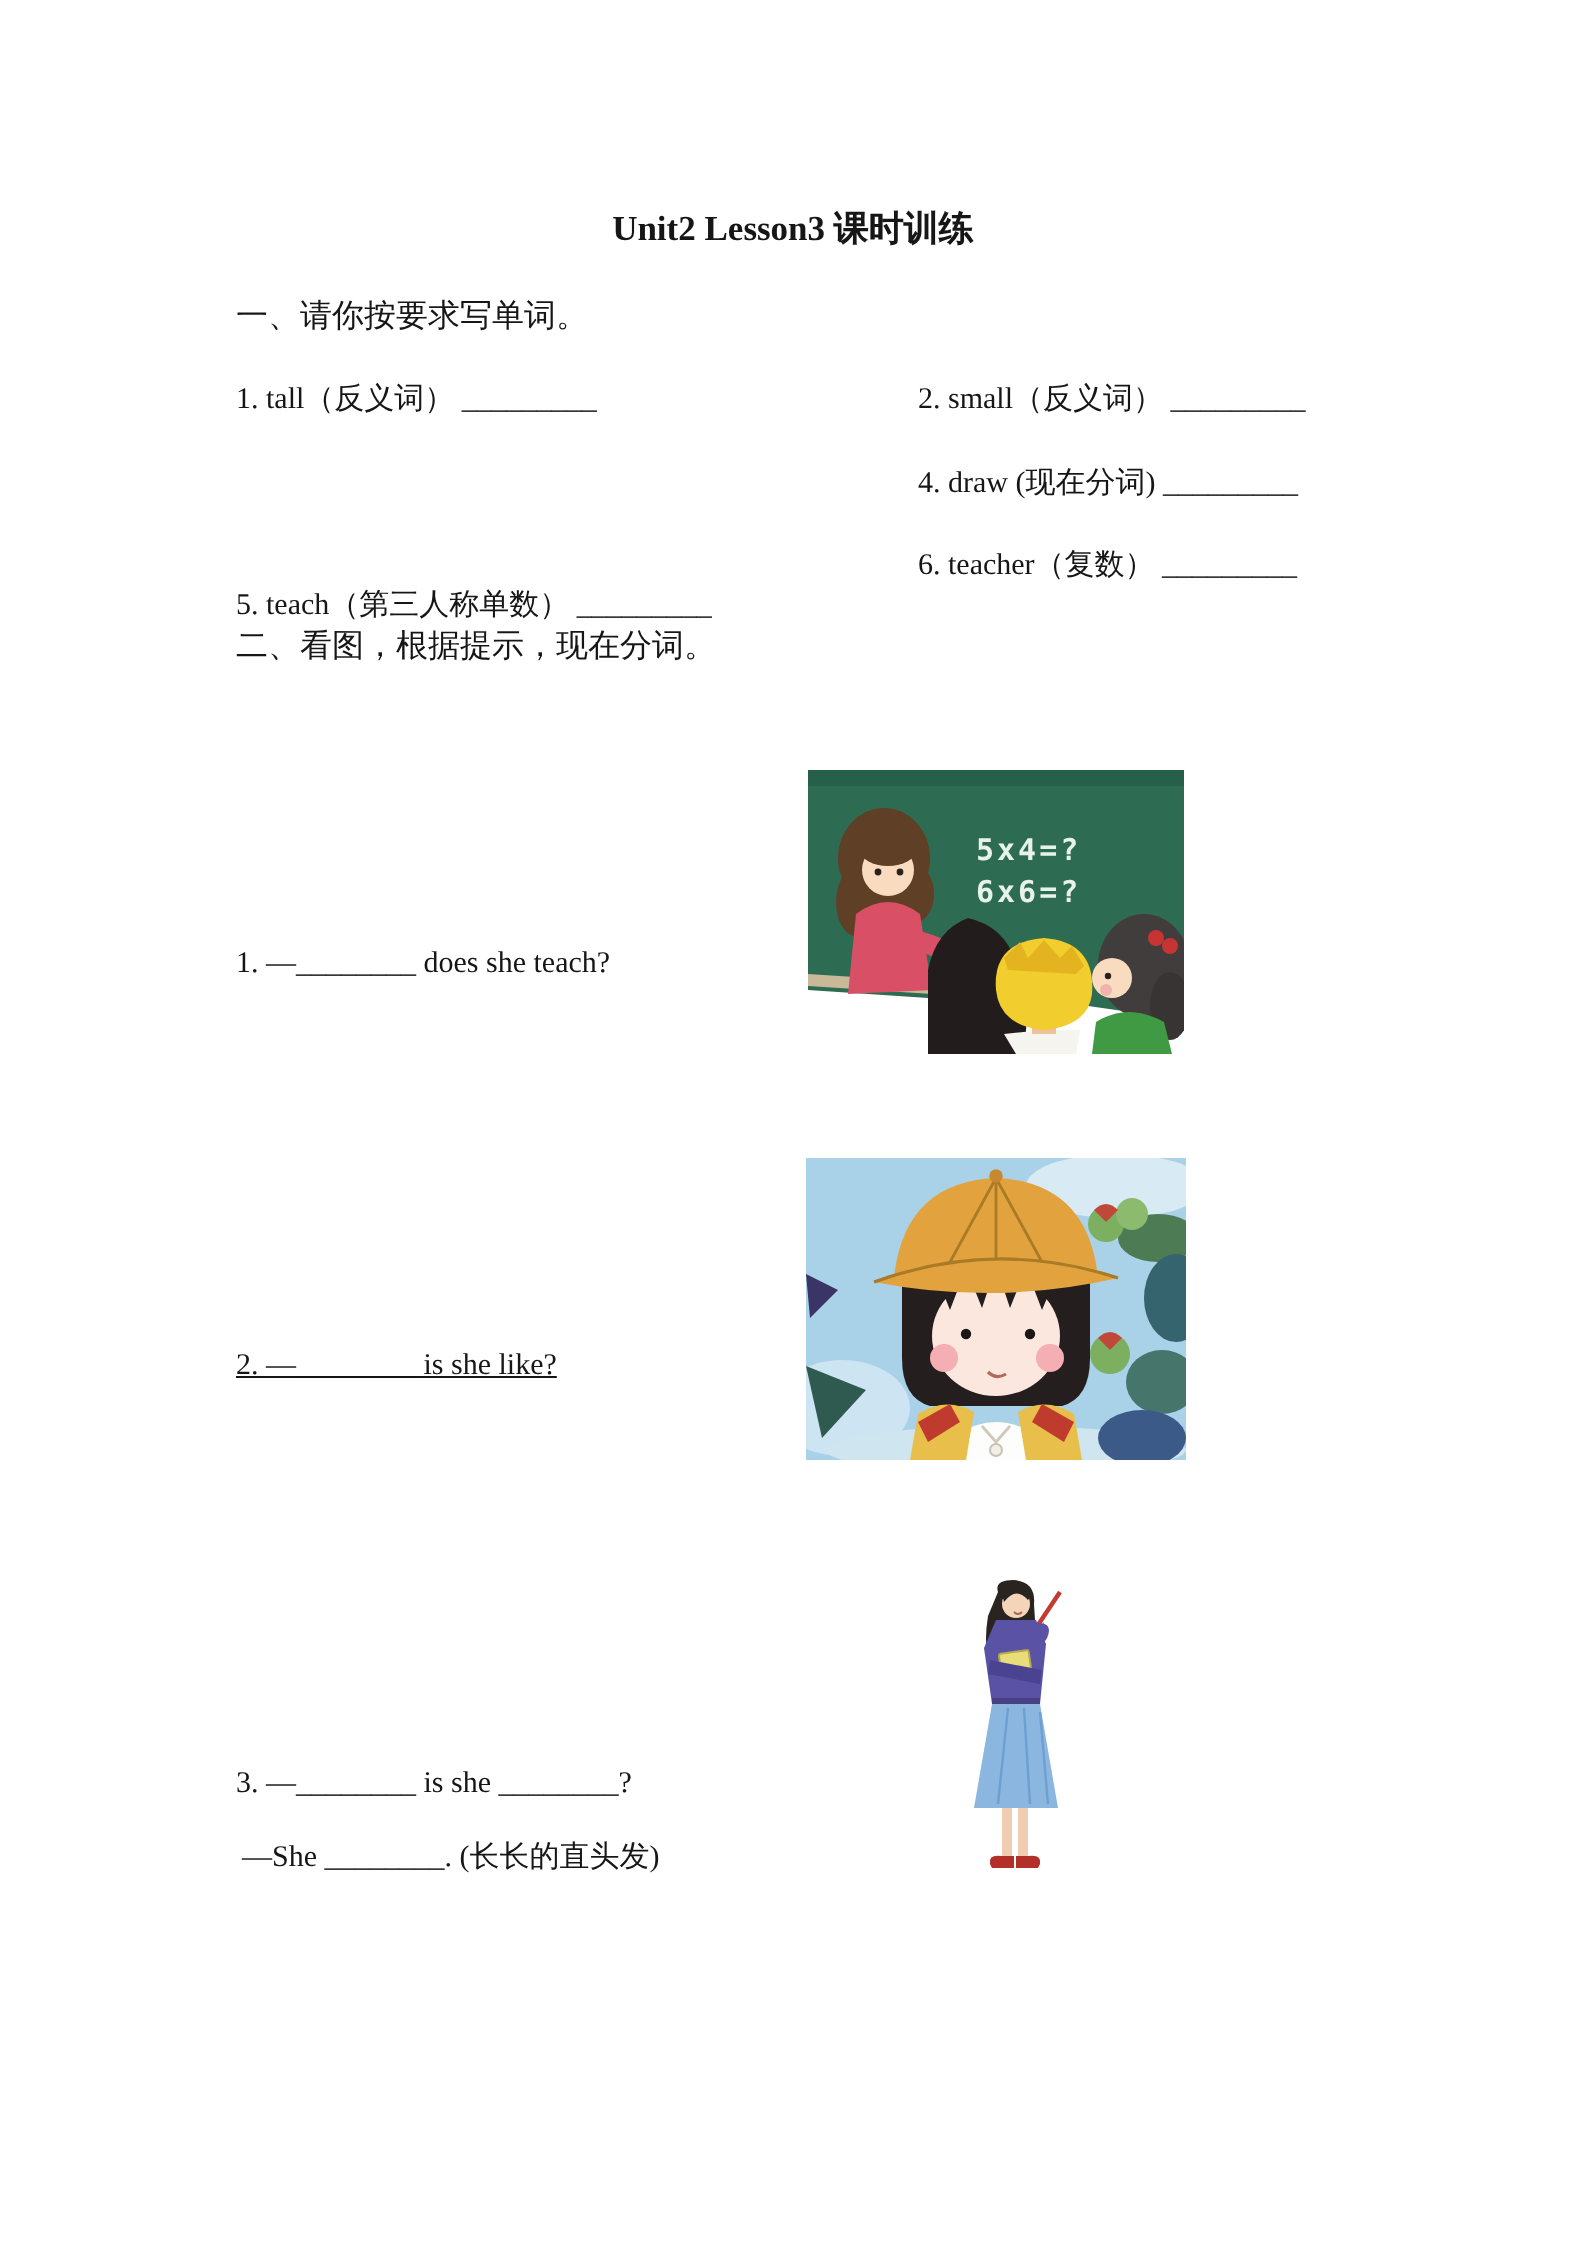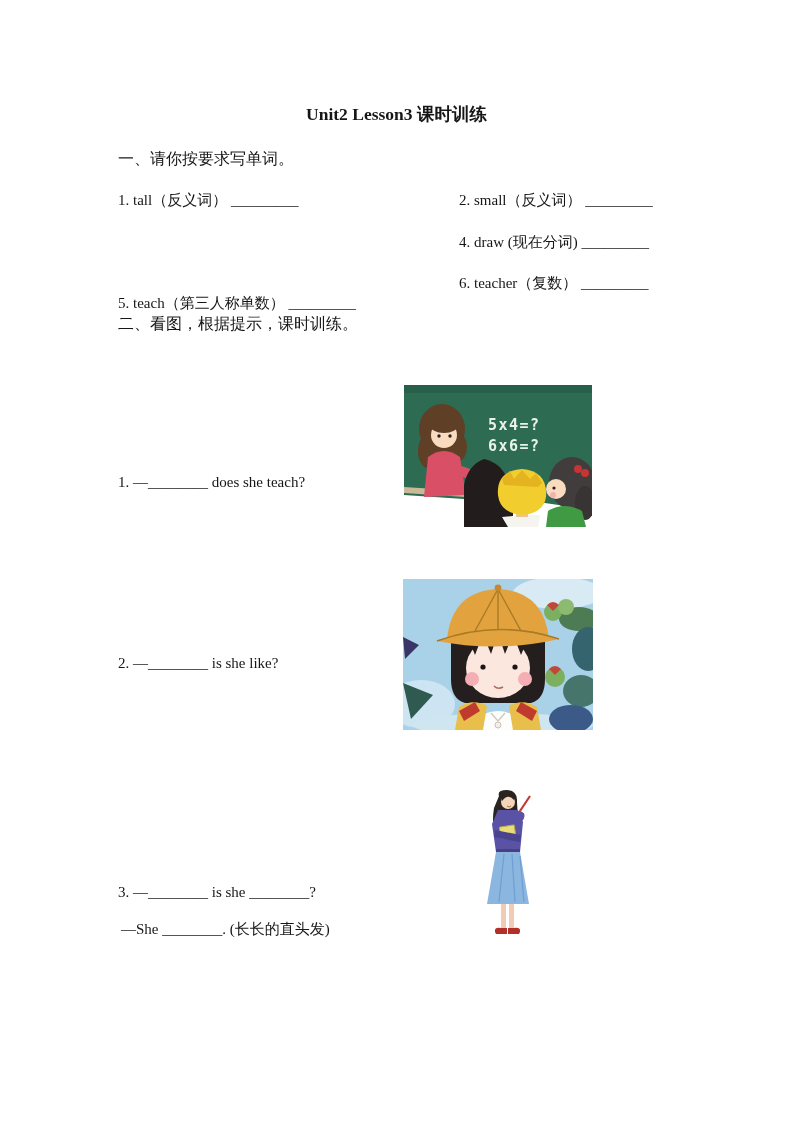--- a/index.html
+++ b/index.html
@@ -32,21 +32,21 @@
   <div class="t title">Unit2 Lesson3 课时训练</div>
 
   <div class="t heading" style="left:118px;top:149px;">一、请你按要求写单词。</div>
 
   <div class="t" style="left:118px;top:191px;">1. tall（反义词） _________</div>
   <div class="t" style="left:459px;top:191px;font-family:Liberation Serif, serif;">2. small（反义词） _________</div>
   <div class="t" style="left:459px;top:233px;">4. draw (现在分词) _________</div>
   <div class="t" style="left:118px;top:274px;margin-top:20px;">5. teach（第三人称单数） _________</div>
   <div class="t" style="left:459px;top:274px;">6. teacher（复数） _________</div>
 
-  <div class="t heading" style="left:118px;top:314px;">二、看图，根据提示，课时训练。</div>
+  <div class="t heading" style="left:118px;top:314px;">二、看图，根据提示，现在分词。</div>
 
   <div class="img-box" style="left:404px;top:345px;">
     <svg width="188" height="142" viewBox="0 0 188 142">
       <rect x="0" y="0" width="188" height="142" fill="#ffffff"></rect>
 
       <path d="M0,0 L188,0 L188,126 Q120,112 60,114 L0,110 Z" fill="#2e6b53"></path>
       <path d="M0,0 L188,0 L188,8 L0,8 Z" fill="#27604a"></path>
       <path d="M0,102 L62,106 L62,112 L0,108 Z" fill="#c8b998"></path>
 
       <text class="chalk" x="84" y="45" fill="#e7f2ea">5x4=?</text>
@@ -132,21 +132,21 @@
         <path d="M88,134 L95,142 L102,134" stroke="#cfc8bd" stroke-width="1.4" fill="none"></path>
         <path d="M52,151 L56,128 Q70,119 84,127 L80,151 Z" fill="#e8bf4a"></path>
         <path d="M138,151 L134,128 Q120,119 106,127 L110,151 Z" fill="#e8bf4a"></path>
         <path d="M56,132 L72,123 L77,132 L61,142 Z" fill="#bf3b2e"></path>
         <path d="M134,132 L118,123 L113,132 L129,142 Z" fill="#bf3b2e"></path>
         <circle cx="95" cy="146" r="3" fill="#f2efe8" stroke="#c9c2b4"></circle>
       </g>
     </svg>
   </div>
 
-  <div class="t" style="left:118px;top:654px;">2. —________ is she like?</div>
+  <div class="t" style="left:118px;top:674px;text-decoration:underline;">2. —________ is she like?</div>
 
   <div class="img-box" style="left:476px;top:748px;">
     <svg width="62" height="152" viewBox="0 0 62 152">
       <g>
 
         <path d="M23,8 Q21,2 31,2 Q42,3 41,14 L42,30 Q45,48 37,58 L26,56 Q14,44 18,20 Z" fill="#2a2420"></path>
 
         <circle cx="32" cy="14" r="7" fill="#f4d5ba"></circle>
         <path d="M25,9 Q28,3 36,6 Q40,10 38,12 Q32,5 26,13 Z" fill="#2a2420"></path>
         <path d="M31,18 Q33,20 35,18" stroke="#a56a55" stroke-width="1" fill="none"></path>

